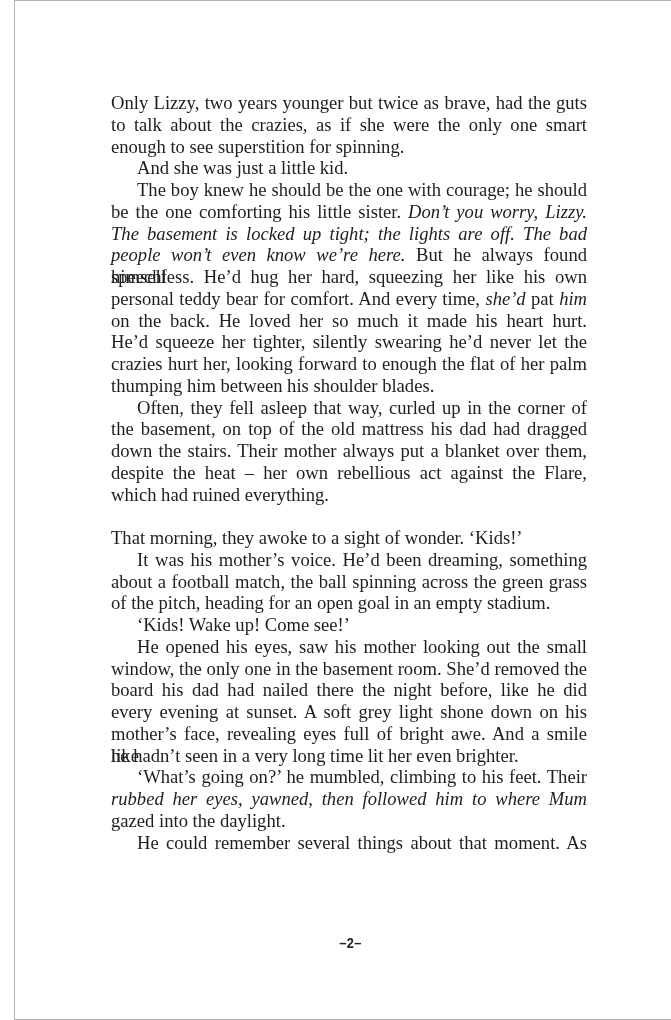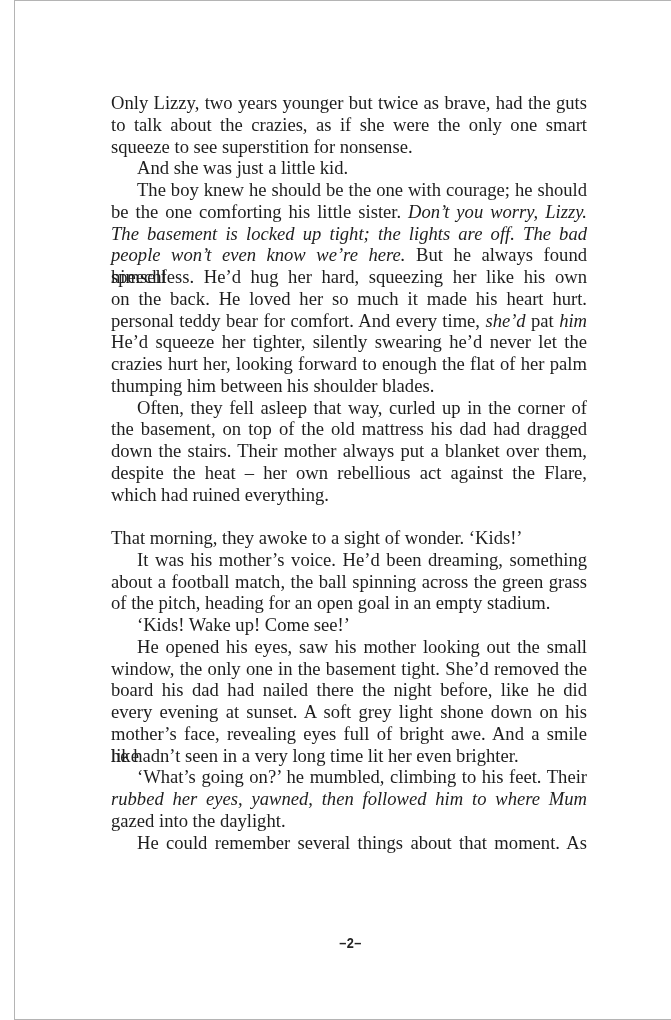--- a/index.html
+++ b/index.html
@@ -45,45 +45,45 @@
     transform: scaleX(0.85);
   }
 </style>
 </head>
 <body>
 
 <div class="page">
   <div class="text-block" id="text-block">
       <div class="line" style="white-space: normal;"><span>Only Lizzy, two years younger but twice as brave, had the guts</span></div>
       <div class="line" style="white-space: normal;"><span>to talk about the crazies, as if she were the only one smart</span></div>
-      <div class="line last"><span>squeeze to see superstition for nonsense.</span></div>
+      <div class="line last"><span>enough to see superstition for spinning.</span></div>
       <div class="line indent last"><span>And she was just a little kid.</span></div>
       <div class="line indent" style="white-space: normal;"><span>The boy knew he should be the one with courage; he should</span></div>
       <div class="line" style="white-space: normal;"><span>be the one comforting his little sister. </span><span class="seg-i">Don’t you worry, Lizzy.</span></div>
       <div class="line" style="white-space: normal;"><span class="seg-i">The basement is locked up tight; the lights are off. The bad</span></div>
       <div class="line" style="white-space: normal;"><span class="seg-i">people won’t even know we’re here.</span><span> But he always found himself</span></div>
       <div class="line" style="white-space: normal;"><span>speechless. He’d hug her hard, squeezing her like his own</span></div>
+      <div class="line" style="white-space: normal;"><span>personal teddy bear for comfort. And every time, </span><span class="seg-i">she’d</span><span> pat </span><span class="seg-i">him</span></div>
       <div class="line" style="white-space: normal;"><span>on the back. He loved her so much it made his heart hurt.</span></div>
-      <div class="line" style="white-space: normal;"><span>personal teddy bear for comfort. And every time, </span><span class="seg-i">she’d</span><span> pat </span><span class="seg-i">him</span></div>
       <div class="line" style="white-space: normal;"><span>He’d squeeze her tighter, silently swearing he’d never let the</span></div>
       <div class="line" style="white-space: normal;"><span>crazies hurt her, looking forward to enough the flat of her palm</span></div>
       <div class="line last"><span>thumping him between his shoulder blades.</span></div>
       <div class="line indent" style="white-space: normal;"><span>Often, they fell asleep that way, curled up in the corner of</span></div>
       <div class="line" style="white-space: normal;"><span>the basement, on top of the old mattress his dad had dragged</span></div>
       <div class="line" style="white-space: normal;"><span>down the stairs. Their mother always put a blanket over them,</span></div>
       <div class="line" style="white-space: normal;"><span>despite the heat – her own rebellious act against the Flare,</span></div>
       <div class="line last"><span>which had ruined everything.</span></div>
       <div class="line blank"><span></span>&nbsp;</div>
       <div class="line last"><span>That morning, they awoke to a sight of wonder. ‘Kids!’</span></div>
       <div class="line indent" style="white-space: normal;"><span>It was his mother’s voice. He’d been dreaming, something</span></div>
       <div class="line" style="white-space: normal;"><span>about a football match, the ball spinning across the green grass</span></div>
       <div class="line last"><span>of the pitch, heading for an open goal in an empty stadium.</span></div>
       <div class="line indent last"><span>‘Kids! Wake up! Come see!’</span></div>
       <div class="line indent" style="white-space: normal;"><span>He opened his eyes, saw his mother looking out the small</span></div>
-      <div class="line" style="white-space: normal;"><span>window, the only one in the basement tight. She’d removed the</span></div>
+      <div class="line" style="white-space: normal;"><span>window, the only one in the basement room. She’d removed the</span></div>
       <div class="line" style="white-space: normal;"><span>board his dad had nailed there the night before, like he did</span></div>
       <div class="line" style="white-space: normal;"><span>every evening at sunset. A soft grey light shone down on his</span></div>
       <div class="line" style="white-space: normal;"><span>mother’s face, revealing eyes full of bright awe. And a smile like</span></div>
       <div class="line last"><span>he hadn’t seen in a very long time lit her even brighter.</span></div>
       <div class="line indent" style="white-space: normal;"><span>‘What’s going on?’ he mumbled, climbing to his feet. Their</span></div>
       <div class="line" style="white-space: normal; font-style: italic;"><span>rubbed her eyes, yawned, then followed him to where Mum</span></div>
       <div class="line last"><span>gazed into the daylight.</span></div>
       <div class="line indent" style="white-space: normal;"><span>He could remember several things about that moment. As</span></div>
     </div>
   <div class="page-number">–2–</div>

